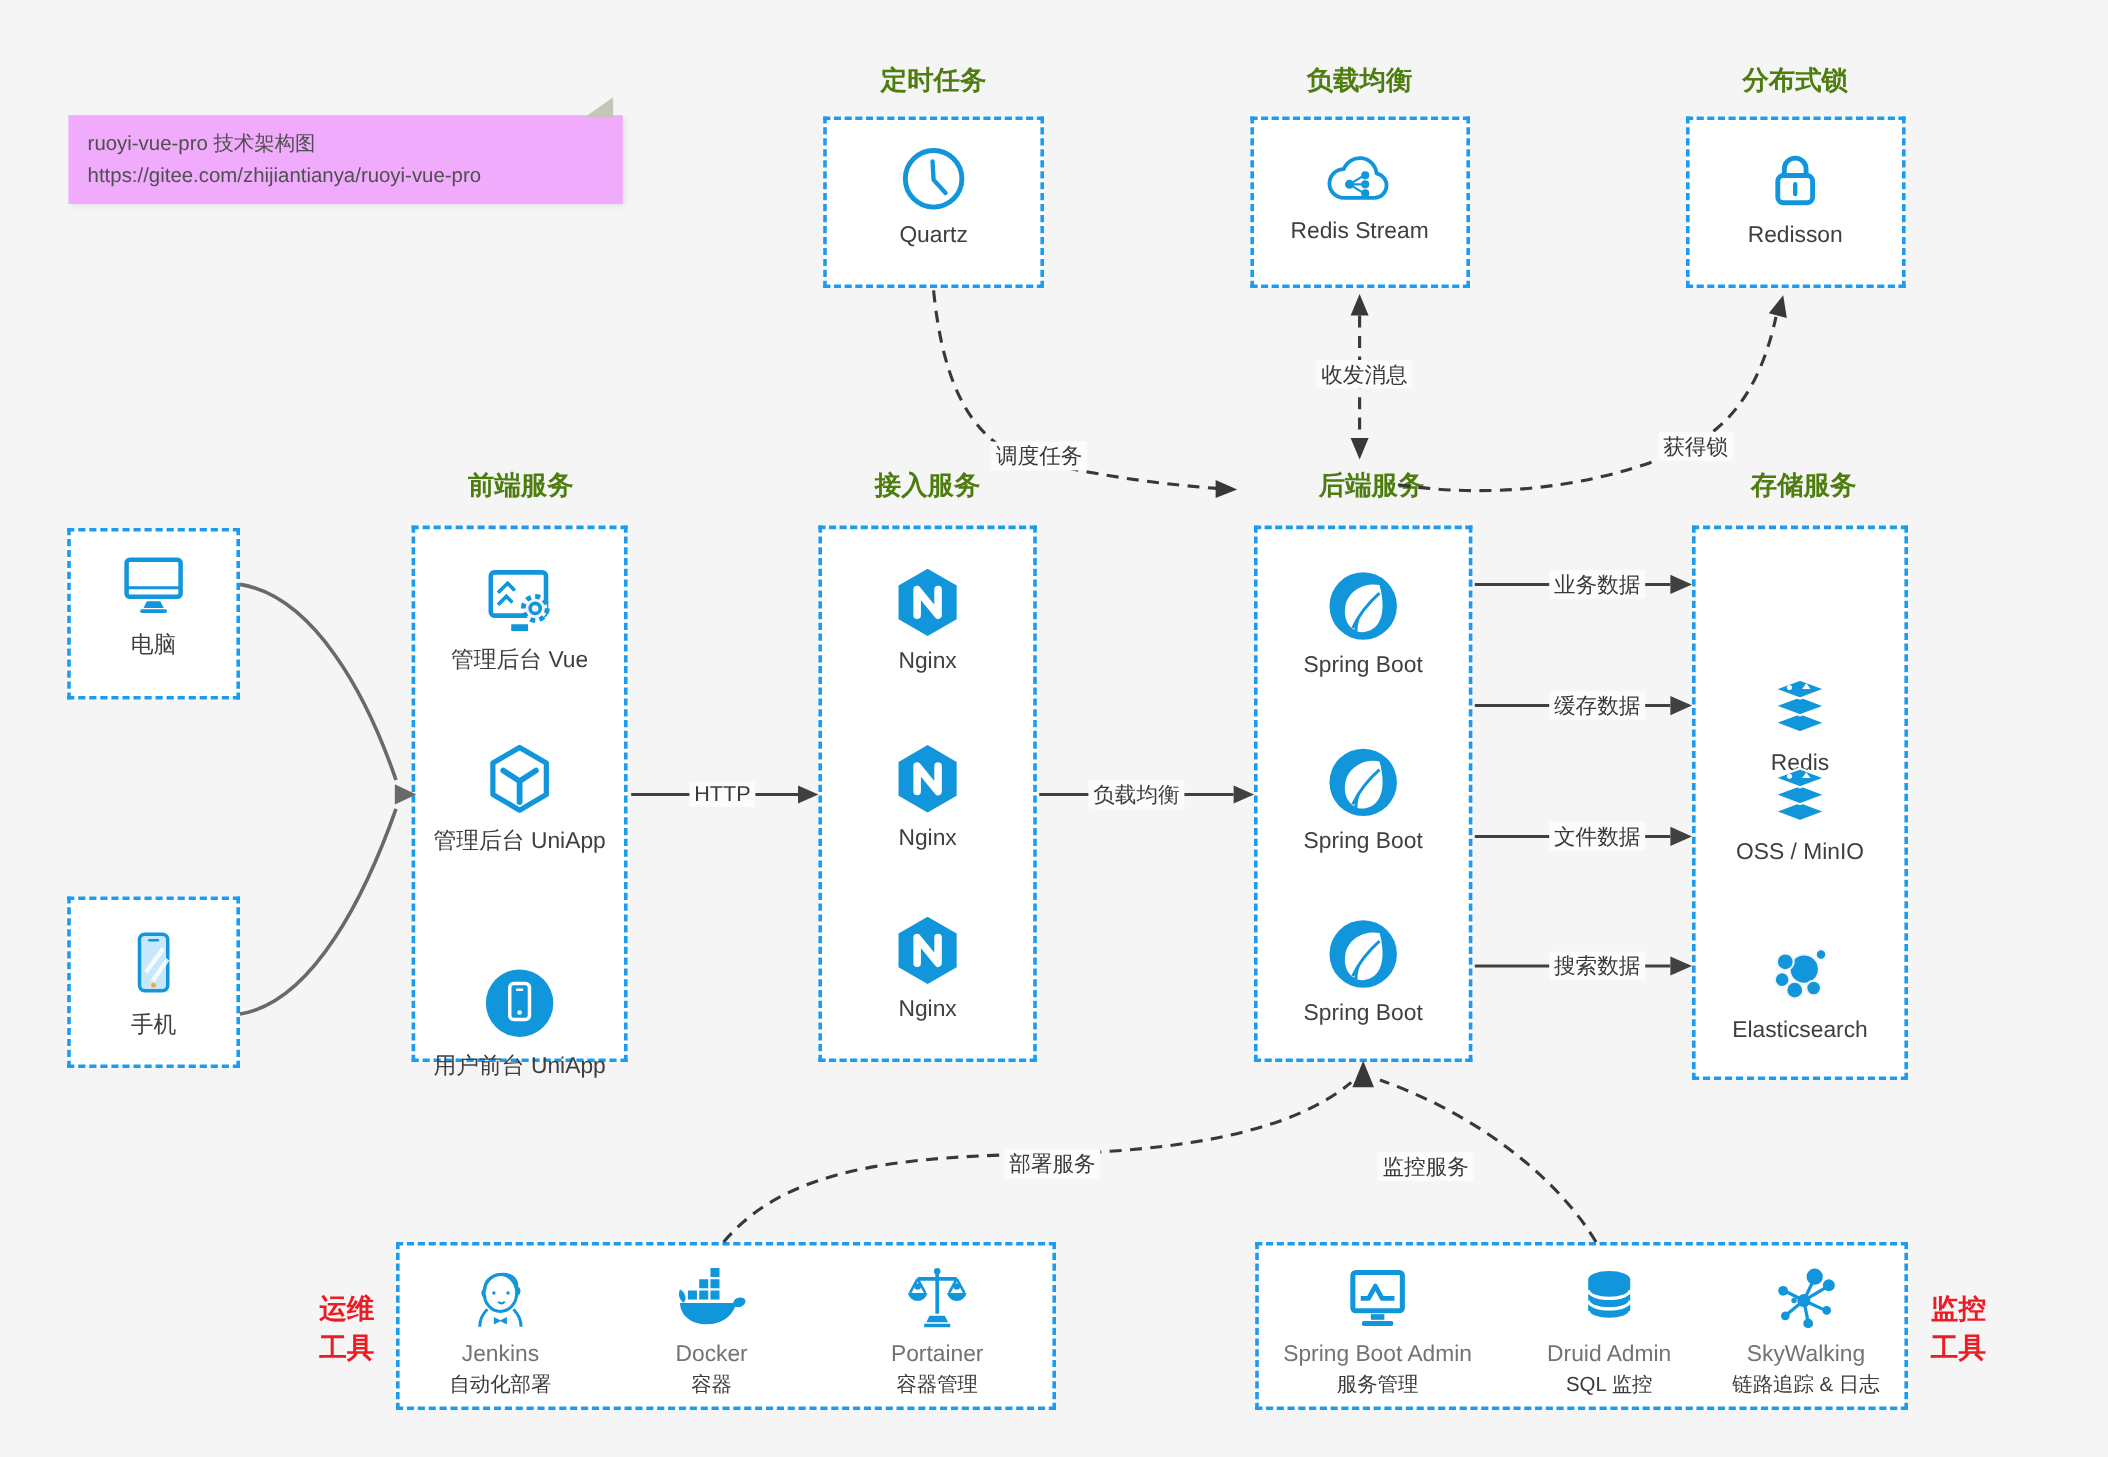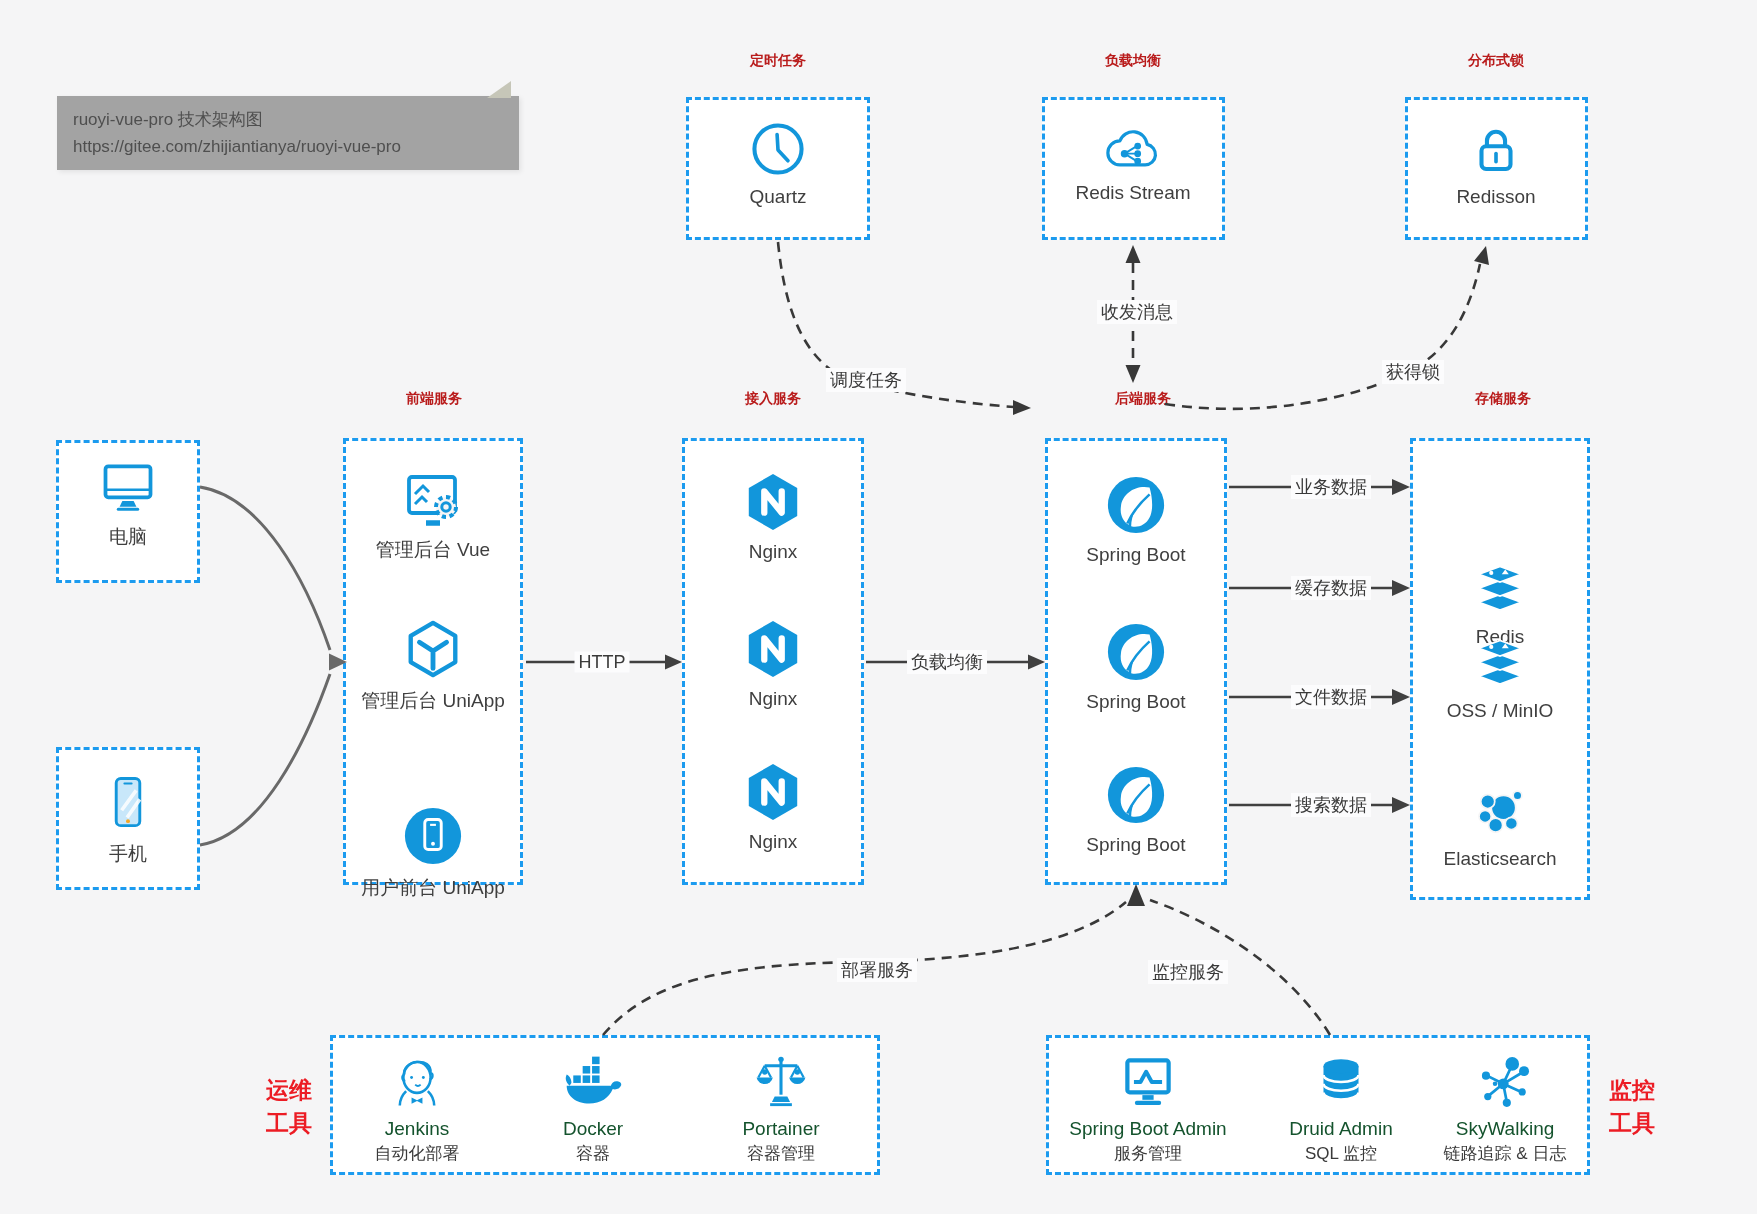--- a/index.html
+++ b/index.html
@@ -1,32 +1,32 @@
 <!DOCTYPE html>
 <html><head>
 <meta charset="utf-8">
 <style>
   html,body{margin:0;padding:0;background:#f5f5f6;}
   .stage{position:relative;width:1757px;height:1214px;background:#f5f5f6;overflow:hidden;
          font-family:"Liberation Sans","DejaVu Sans",sans-serif;}
   .svcbox{position:absolute;background:#fff;border:3px dashed #1c9bef;box-sizing:border-box;z-index:1;}
-  .title{position:absolute;transform:translateX(-50%);color:#b91c1c;font-weight:bold;
-         font-size:14px;white-space:nowrap;z-index:2;text-align:center;}
+  .title{position:absolute;transform:translateX(-50%);color:#4d7c0f;font-weight:bold;
+         font-size:22px;white-space:nowrap;z-index:2;text-align:center;}
   .side-red{position:absolute;transform:translateX(-50%);color:#ec1c24;font-weight:bold;
             font-size:23px;line-height:33px;text-align:right;white-space:nowrap;z-index:2;}
   .item{position:absolute;width:230px;margin-left:-115px;text-align:center;z-index:2;}
   .item svg{display:block;margin:0 auto;}
   .ilabel{margin-top:8px;font-size:19px;color:#3f3f3f;white-space:nowrap;}
-  .iname{margin-top:7px;font-size:19px;color:#14532d;white-space:nowrap;}
+  .iname{margin-top:7px;font-size:19px;color:#737373;white-space:nowrap;}
   .idesc{margin-top:2px;font-size:17px;color:#3a3a3a;white-space:nowrap;}
   .elabel{position:absolute;transform:translate(-50%,-50%);font-size:18px;color:#3a3a3a;
           background:#fcfcfd;padding:0 4px;white-space:nowrap;z-index:3;}
   .edges{position:absolute;left:0;top:0;z-index:2;pointer-events:none;}
   .note{position:absolute;left:57px;top:96px;width:462px;box-sizing:border-box;
-        background:#a3a3a3;padding:10px 16px;font-size:17px;line-height:27px;color:#4f4f4f;
+        background:#f0abfc;padding:10px 16px;font-size:17px;line-height:27px;color:#4f4f4f;
         box-shadow:2px 2px 5px rgba(0,0,0,0.08);z-index:2;}
   .note .fold{position:absolute;right:8px;top:-15px;width:0;height:0;
         border-left:24px solid transparent;border-bottom:17px solid #c6c6b8;}
 </style>
 </head>
 <body>
 
 <div class="stage">
 
   <div class="note">

